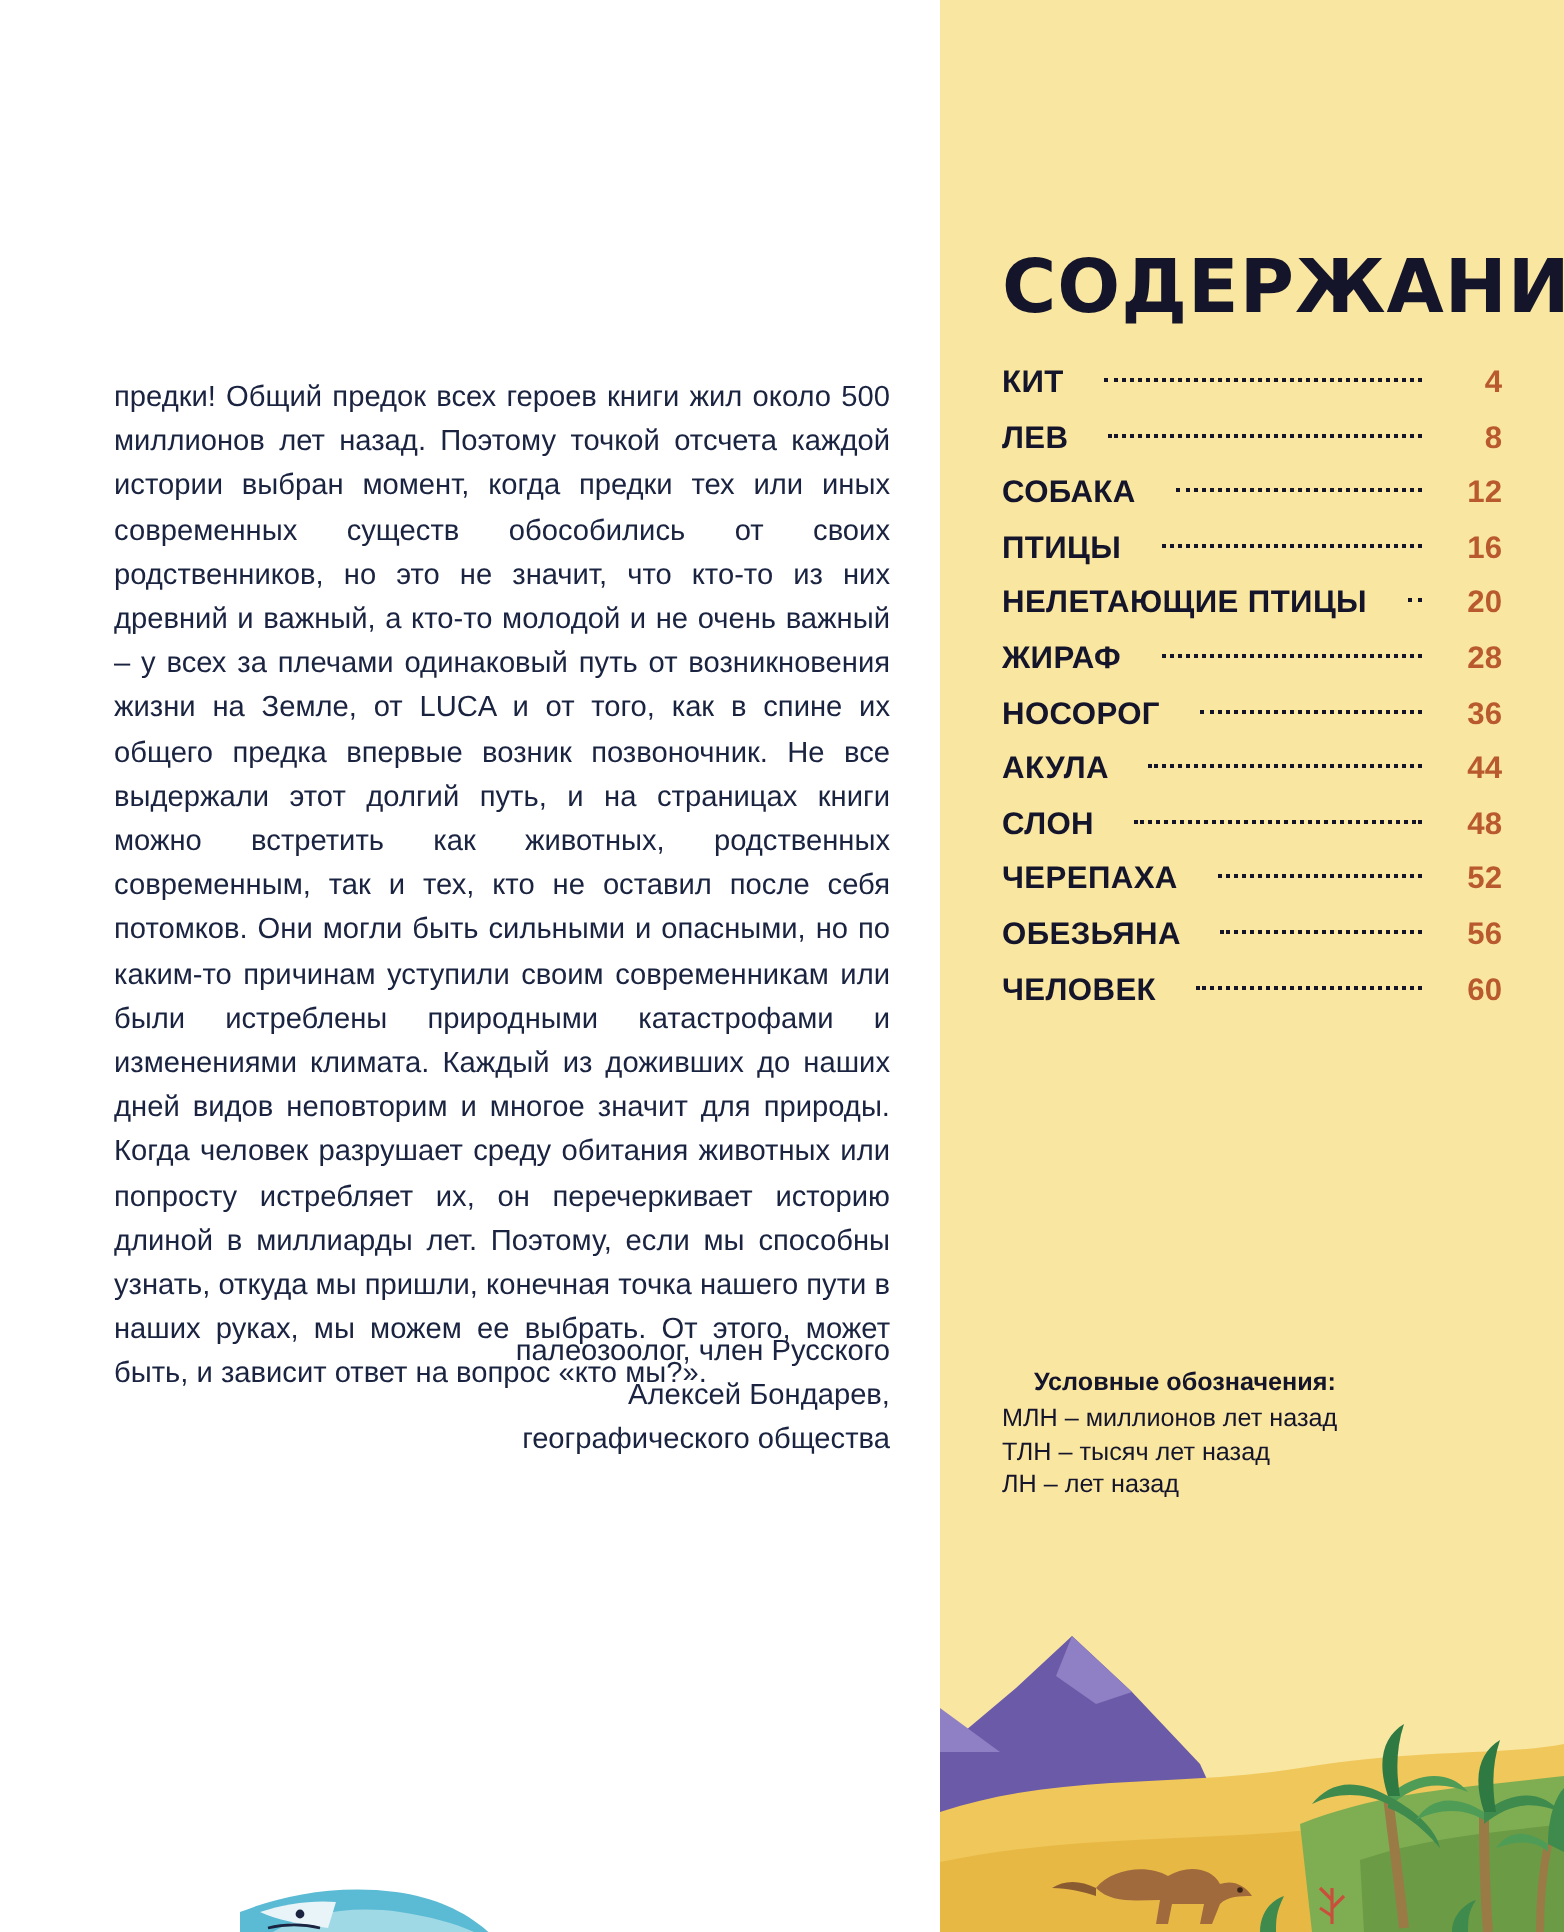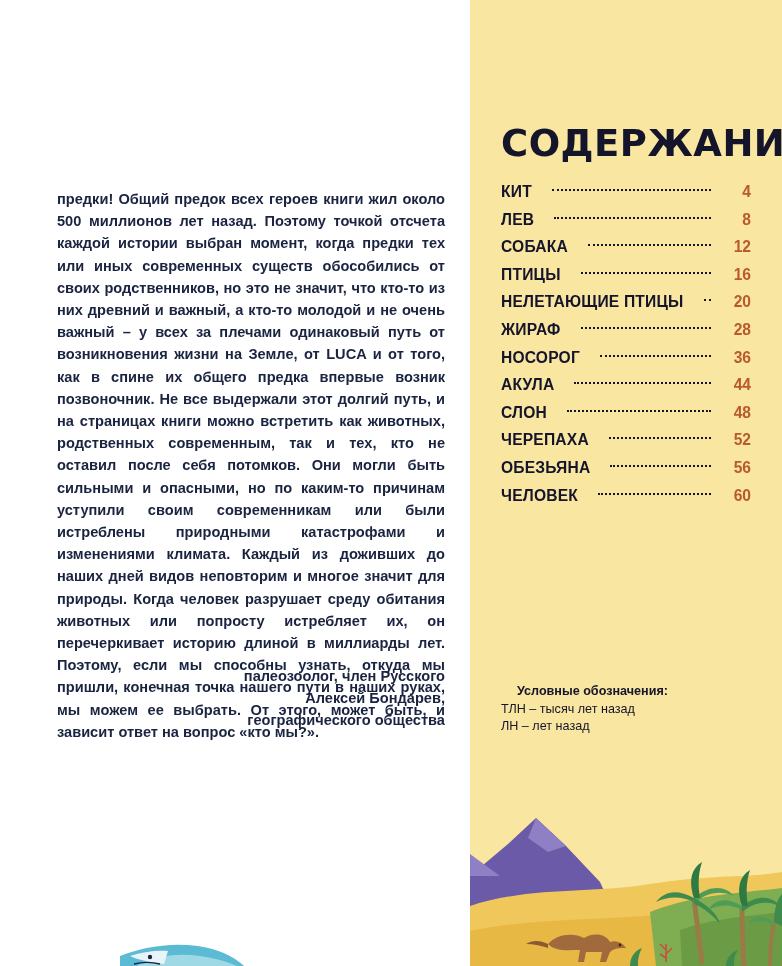--- a/index.html
+++ b/index.html
@@ -20,21 +20,20 @@
     display: flex;
   }
 
   
   .left-page {
     position: relative;
     width: 470px;
     height: 966px;
     background: #ffffff;
     overflow: hidden;
-    font-weight: bold;
   }
   .intro-text {
     position: absolute;
     left: 57px;
     top: 188px;
     width: 388px;
     font-size: 14.6px;
     line-height: 22.2px;
     color: #1a2340;
     text-align: justify;
@@ -253,20 +252,21 @@
       <div class="toc-row">
         <span class="toc-label">ЧЕЛОВЕК</span>
         <span class="toc-dots"></span>
         <span class="toc-page">60</span>
       </div>
 
     </div>
 
     <div class="legend">
       <div class="legend-title">Условные обозначения:</div>
+      <div class="legend-item">МЛН – миллионов лет назад</div>
       <div class="legend-item">ТЛН – тысяч лет назад</div>
       <div class="legend-item">ЛН – лет назад</div>
     </div>
 
     <svg class="scene" viewBox="0 0 312 240">
 
       <path d="M0,150 L38,118 L66,92 L96,120 L130,156 L150,200 L0,200 Z" fill="#6a5aa8"></path>
       <path d="M66,92 L96,120 L78,126 L58,112 Z" fill="#8f7fc4"></path>
       <path d="M30,150 L0,150 L0,128 Z" fill="#8f7fc4"></path>
 

